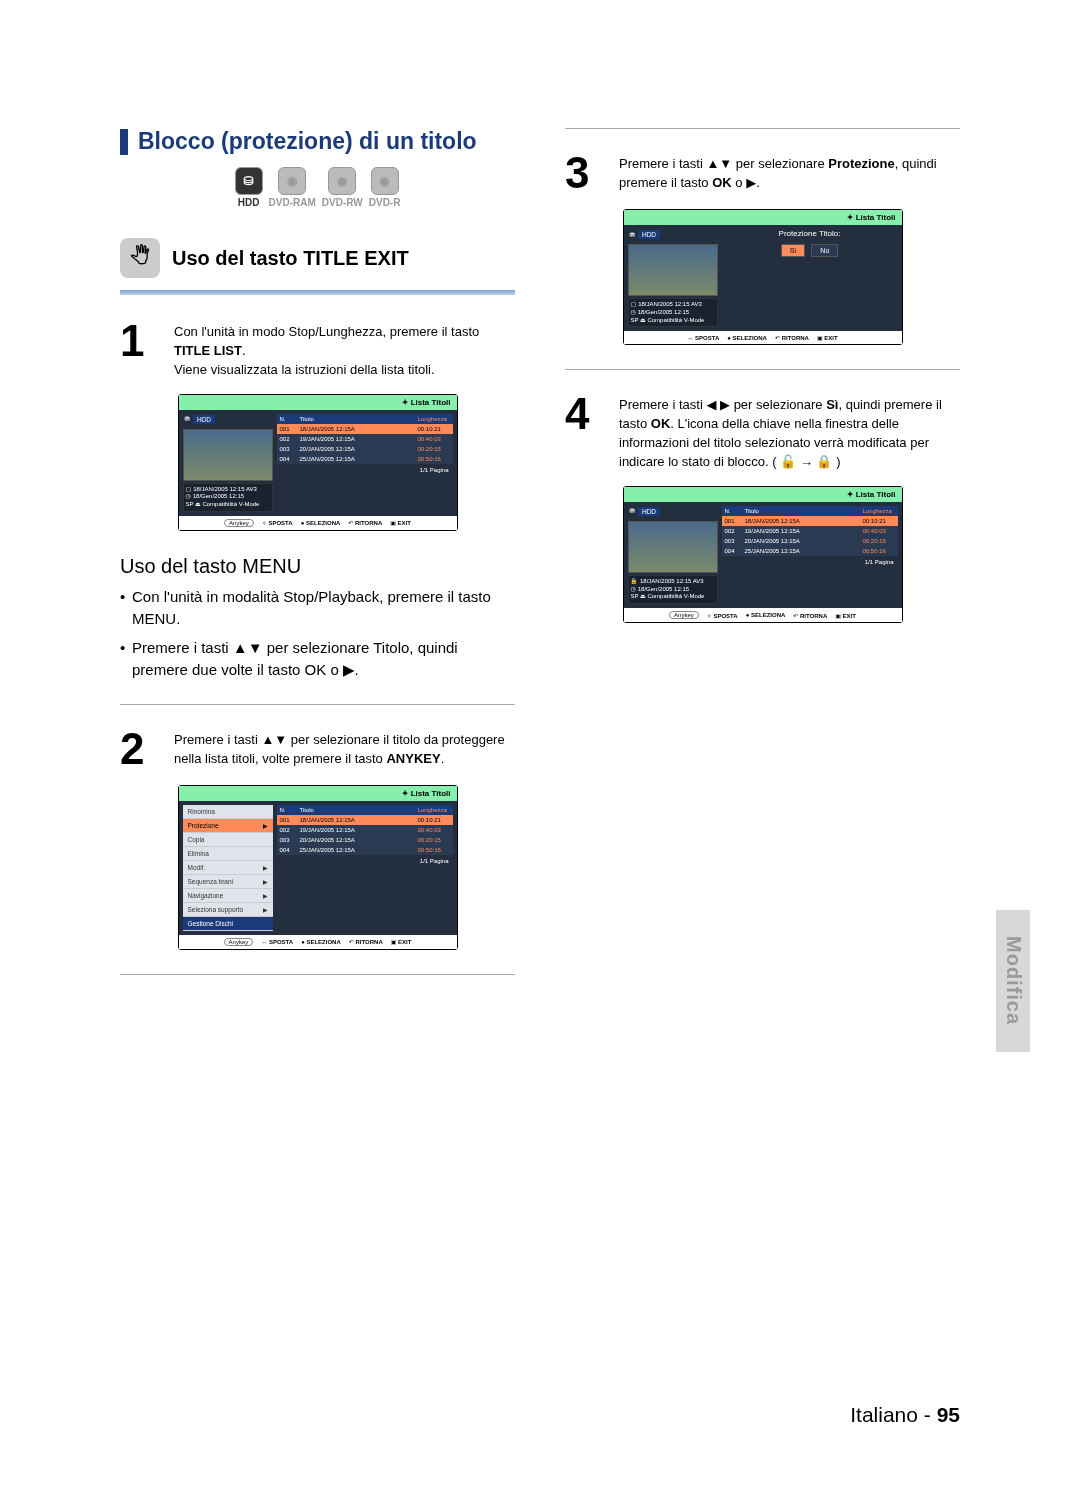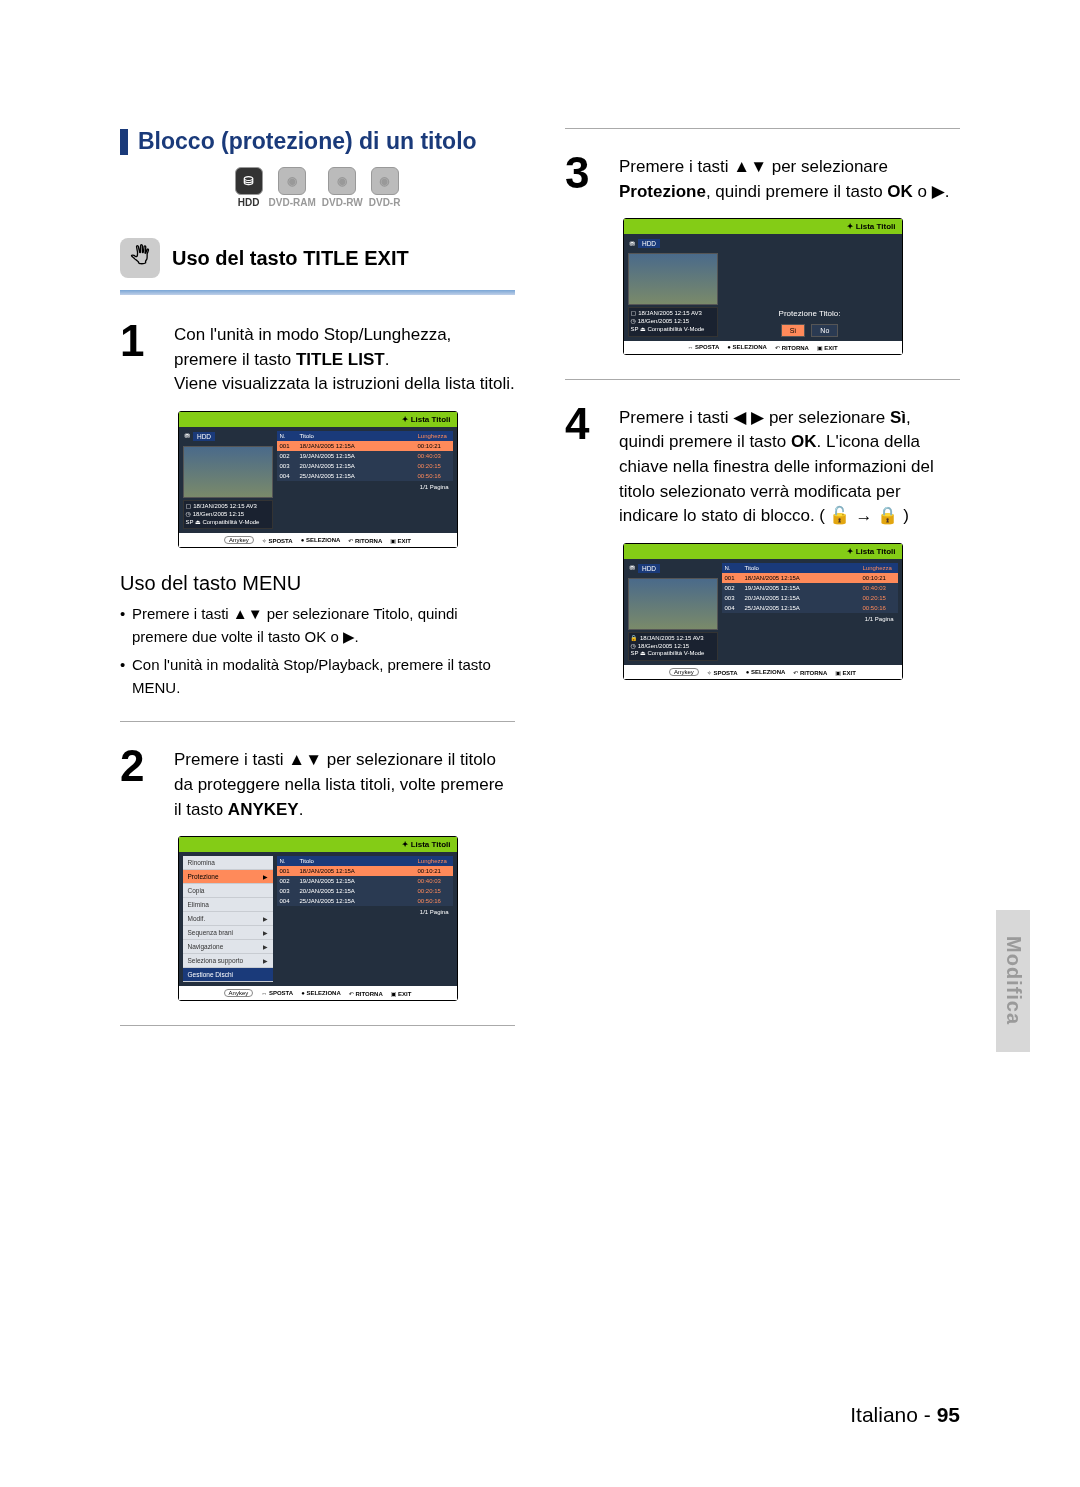--- a/index.html
+++ b/index.html
@@ -13,24 +13,24 @@
   .mediarow { display: flex; gap: 6px; justify-content: center; margin-bottom: 30px; }
   .mchip { font-size: 10px; font-weight: bold; color: #999; display: flex; flex-direction: column; align-items: center; gap: 2px; }
   .mchip .micon { width: 28px; height: 28px; border-radius: 6px; background: #bbb; border: 1px solid #999; display: flex; align-items: center; justify-content: center; font-size: 12px; }
   .mchip.dark .micon { background: #333; color: #fff; }
   .mchip.dark { color: #333; }
   .subh { font-size: 20px; font-weight: bold; margin: 10px 0 12px 0; display: flex; align-items: center; gap: 12px; }
   .subicon { width: 40px; height: 40px; border-radius: 8px; background: #ccc; display: flex; align-items: center; justify-content: center; font-size: 18px; }
   .gradline { height: 5px; background: linear-gradient(#7aa6d6, #c0d0e8); margin-bottom: 24px; }
   .step { display: flex; gap: 10px; margin-bottom: 12px; }
   .stepnum { font-size: 44px; font-weight: bold; line-height: 1; width: 44px; }
-  .steptxt { font-size: 17px; line-height: 1.45; flex: 1; padding-top: 4px; }
+  .steptxt { font-size: 13px; line-height: 1.45; flex: 1; padding-top: 4px; }
   .steptxt .b { font-weight: bold; }
   .osd { width: 280px; margin: 14px auto 24px auto; background: #fff; border: 1px solid #000; border-radius: 3px; font-size: 8px; color: #fff; }
-  .osd-top { background: #84cc16; color: #000; text-align: right; padding: 3px 6px; font-weight: bold; }
+  .osd-top { background: #86efac; color: #000; text-align: right; padding: 3px 6px; font-weight: bold; }
   .osd-top::before { content: "✦ "; }
   .osd-body { background: #232f3e; padding: 4px; display: flex; gap: 4px; }
   .osd-left { flex: 0 0 90px; display: flex; flex-direction: column; gap: 2px; }
   .osd-preview { background: linear-gradient(#4a6a8a, #7a8a6a); height: 52px; border: 1px solid #555; }
   .osd-info { background: #1a2230; border: 1px solid #333; padding: 2px; font-size: 6px; line-height: 1.3; }
   .osd-info .row { display: flex; align-items: center; gap: 2px; }
   .osd-right { flex: 1; }
   .osd-thead { display: flex; background: #1a3a7a; font-size: 6px; }
   .osd-thead span { padding: 2px 3px; }
   .c-n { flex: 0 0 20px; }
@@ -42,21 +42,21 @@
   .osd-trow .c-l { color: #ff8a5a; }
   .osd-trow.hl .c-l { color: inherit; }
   .osd-pag { text-align: right; font-size: 6px; padding: 3px 4px 0 0; color: #fff; }
   .osd-foot { background: #fff; color: #000; font-size: 6px; padding: 3px 4px; display: flex; gap: 8px; justify-content: center; align-items: center; }
   .osd-foot .ak { border: 1px solid #888; border-radius: 8px; padding: 0 4px; font-size: 6px; }
   .osd-menu { flex: 0 0 90px; display: flex; flex-direction: column; }
   .osd-menu .mi { background: #e0e4ea; color: #333; font-size: 6.5px; padding: 3px 5px; border-bottom: 1px solid #c8ccd2; display: flex; align-items: center; justify-content: space-between; }
   .osd-menu .mi.hl { background: #ff8a5a; color: #000; }
   .osd-menu .mi.last { background: #1a3a7a; color: #fff; }
   .osd-menu .arrow { font-size: 6px; }
-  .osd-dialog { flex: 1; display: flex; align-items: center; justify-content: flex-end; flex-direction: column; gap: 6px; }
+  .osd-dialog { flex: 1; display: flex; align-items: center; justify-content: flex-start; flex-direction: column; gap: 6px; }
   .osd-dialog .dlabel { font-size: 8px; color: #fff; }
   .osd-dialog .dbtns { display: flex; gap: 6px; }
   .dbtn { background: #2a3a52; padding: 2px 8px; font-size: 7px; border: 1px solid #555; }
   .dbtn.hl { background: #ff8a5a; color: #000; }
   .note-h { font-weight: normal; font-size: 20px; margin-bottom: 8px; }
   .bullets { font-size: 15px; line-height: 1.5; }
   .bullets p { position: relative; padding-left: 12px; margin-bottom: 6px; }
   .bullets p::before { content: "•"; position: absolute; left: 0; }
   .divider { border-top: 1px solid #aaa; margin: 22px 0; }
   .side-tab { position: absolute; right: 50px; top: 910px; width: 34px; height: 142px; background: #d8d8d8; display: flex; align-items: center; justify-content: center; }
@@ -168,22 +168,22 @@
           <span>✧ <b>SPOSTA</b></span>
           <span>● <b>SELEZIONA</b></span>
           <span>↶ <b>RITORNA</b></span>
           <span>▣ <b>EXIT</b></span>
         </div>
       </div>
 
       <div class="note">
         <p class="note-h">Uso del tasto MENU</p>
         <div class="bullets">
+          <p><span>Con l'unità in modalità Stop/Playback, premere il tasto </span><span class="b">MENU</span>.</p>
           <p><span>Premere i tasti ▲▼ per selezionare </span><span class="b">Titolo</span><span>, quindi premere due volte il tasto </span><span class="b">OK</span><span> o ▶.</span></p>
-          <p><span>Con l'unità in modalità Stop/Playback, premere il tasto </span><span class="b">MENU</span>.</p>
         </div>
       </div>
 
       <div class="divider"></div>
 
       <div class="step">
         <div class="stepnum">2</div>
         <div class="steptxt">
           <span>Premere i tasti ▲▼ per selezionare il titolo da proteggere nella lista titoli, volte premere il tasto </span><span class="b">ANYKEY</span>.
         </div>

